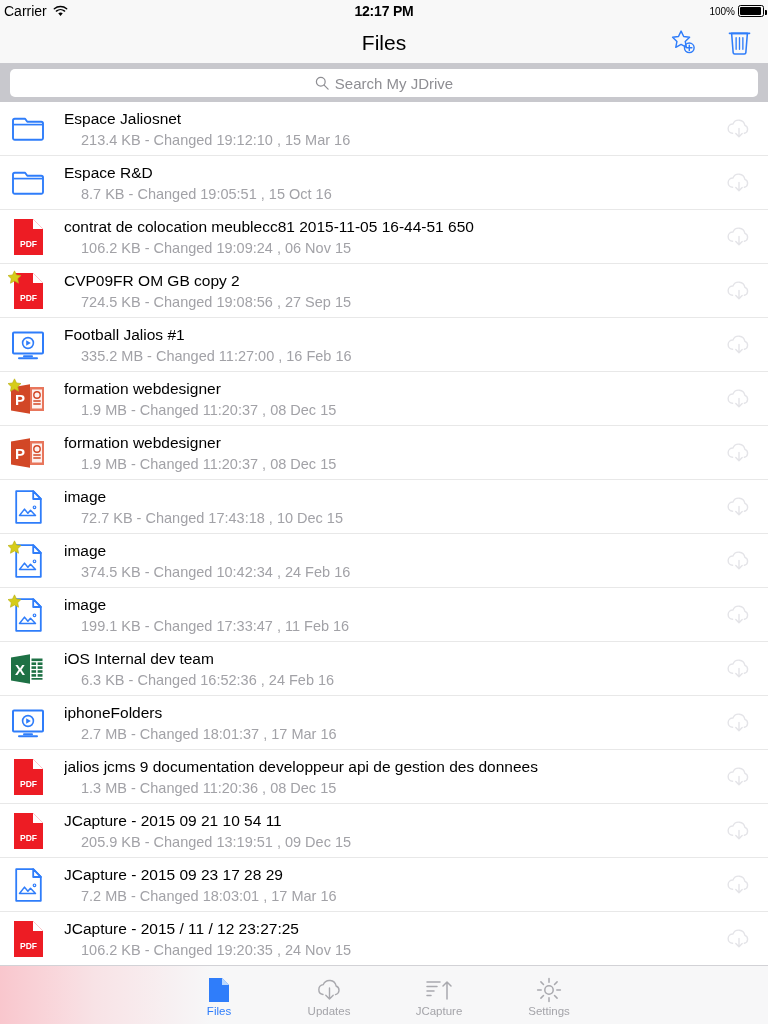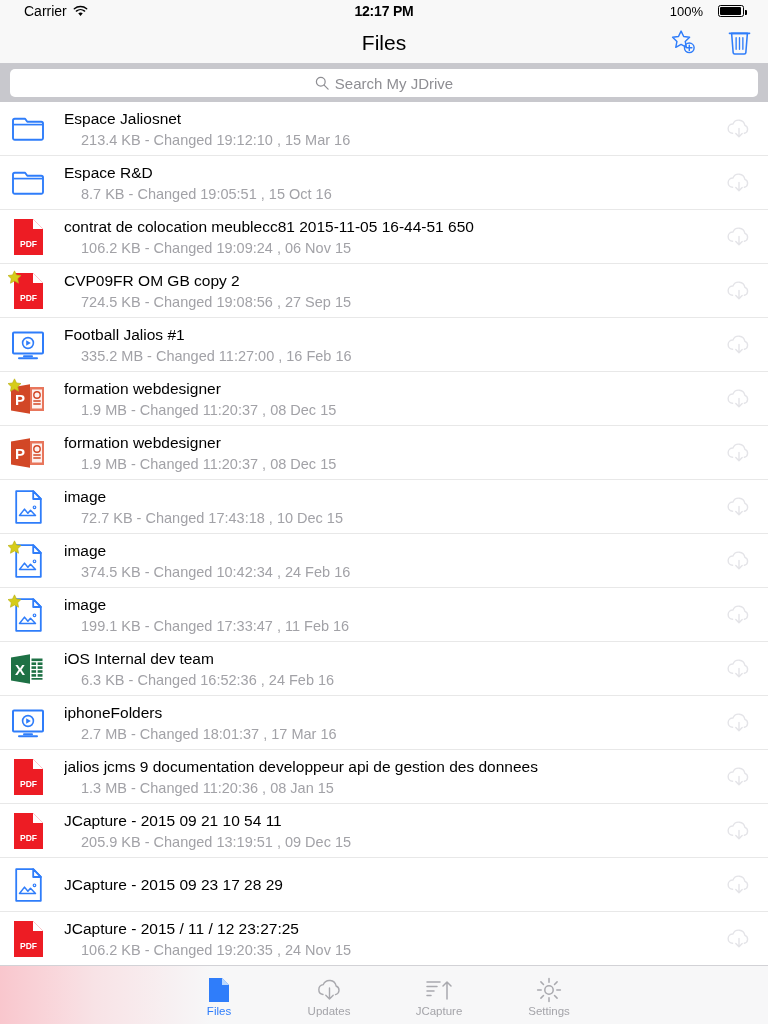--- a/index.html
+++ b/index.html
@@ -10,32 +10,32 @@
     overflow:hidden;
     -webkit-font-smoothing:antialiased;
   }
   #app { width:768px; height:1024px; position:relative; display:flex; flex-direction:column; }
 
   
   .statusbar {
     height:22px; flex:0 0 22px;
     background:#f8f8f8;
     display:flex; align-items:center;
-    padding:0 24px;
+    padding:0 4px;
     font-size:14px; color:#000;
     position:relative;
   }
   .sb-left { display:flex; align-items:center; gap:6px; }
   .sb-center {
     position:absolute; left:0; right:0; text-align:center;
     font-size:14px; font-weight:bold; letter-spacing:-.2px;
   }
   .sb-right {
-    margin-left:auto; display:flex; align-items:center; gap:15px;
-    font-size:13px; position:relative; z-index:2;
+    margin-left:auto; display:flex; align-items:center; gap:3px;
+    font-size:10px; position:relative; z-index:2;
   }
   .battery {
     width:26px; height:12px; border:1.5px solid #000; border-radius:2.5px;
     position:relative; display:block;
   }
   .battery::after{
     content:""; position:absolute; right:-4px; top:3.5px;
     width:2.5px; height:5px; background:#000; border-radius:0 1px 1px 0;
   }
   .battery i { position:absolute; left:1px; top:1px; bottom:1px; width:21px; background:#000; border-radius:1px; display:block; }
@@ -430,21 +430,21 @@
       <div class="row">
         <div class="icon-cell">
        <svg width="29" height="36" viewBox="0 0 29 36">
         <path d="M0 0h19l10 10v26H0z" fill="#ed1c24"></path>
         <path d="M19 0l10 10H19z" fill="#fff"></path>
         <text x="14.5" y="28" font-family="Liberation Sans, sans-serif" font-size="8.5" font-weight="bold" fill="#fff" text-anchor="middle">PDF</text>
       </svg>
      </div>
      <div class="texts">
        <div class="fname">jalios jcms 9 documentation developpeur api de gestion des donnees</div>
-       <div class="fmeta">1.3 MB - Changed 11:20:36 , 08 Jan 15</div>
+       <div class="fmeta">1.3 MB - Changed 11:20:36 , 08 Dec 15</div>
      </div>
      <div class="dl-cell">
           <svg width="26" height="22" viewBox="0 0 26 22">
   <path d="M6.6 15.2A4.6 4.6 0 0 1 6.9 6a6.3 6.3 0 0 1 12 1.3 4.2 4.2 0 0 1-.5 8" fill="none" stroke="#e4e4e8" stroke-width="1.4" stroke-linecap="round"></path>
   <path d="M13 10.5v8M9.8 15.4 13 18.7l3.2-3.3" fill="none" stroke="#e4e4e8" stroke-width="1.4" stroke-linecap="round" stroke-linejoin="round"></path>
           </svg>
         </div>
       </div>
       <div class="row">
         <div class="icon-cell">
@@ -469,20 +469,21 @@
         <div class="icon-cell">
        <svg width="27" height="34" viewBox="0 0 27 34">
         <path d="M1.2 1.2h17L25.8 9v23.8H1.2z" fill="#fff" stroke="#2f7dfa" stroke-width="1.8" stroke-linejoin="round"></path>
         <path d="M18.2 1.2 25.8 9h-7.6z" fill="#fff" stroke="#2f7dfa" stroke-width="1.8" stroke-linejoin="round"></path>
         <path d="M4.5 25.5l5-6.4 3.4 4.2 2.6-3 5 5.2z" fill="none" stroke="#2f7dfa" stroke-width="1.5" stroke-linejoin="round"></path>
         <circle cx="19.5" cy="17.3" r="1.3" fill="none" stroke="#2f7dfa" stroke-width="1.2"></circle>
       </svg>
      </div>
      <div class="texts">
        <div class="fname">JCapture -   2015 09 23 17 28 29</div>
+       <div class="fmeta">7.2 MB - Changed 18:03:01 , 17 Mar 16</div>
      </div>
      <div class="dl-cell">
           <svg width="26" height="22" viewBox="0 0 26 22">
   <path d="M6.6 15.2A4.6 4.6 0 0 1 6.9 6a6.3 6.3 0 0 1 12 1.3 4.2 4.2 0 0 1-.5 8" fill="none" stroke="#e4e4e8" stroke-width="1.4" stroke-linecap="round"></path>
   <path d="M13 10.5v8M9.8 15.4 13 18.7l3.2-3.3" fill="none" stroke="#e4e4e8" stroke-width="1.4" stroke-linecap="round" stroke-linejoin="round"></path>
           </svg>
         </div>
       </div>
       <div class="row">
         <div class="icon-cell">

